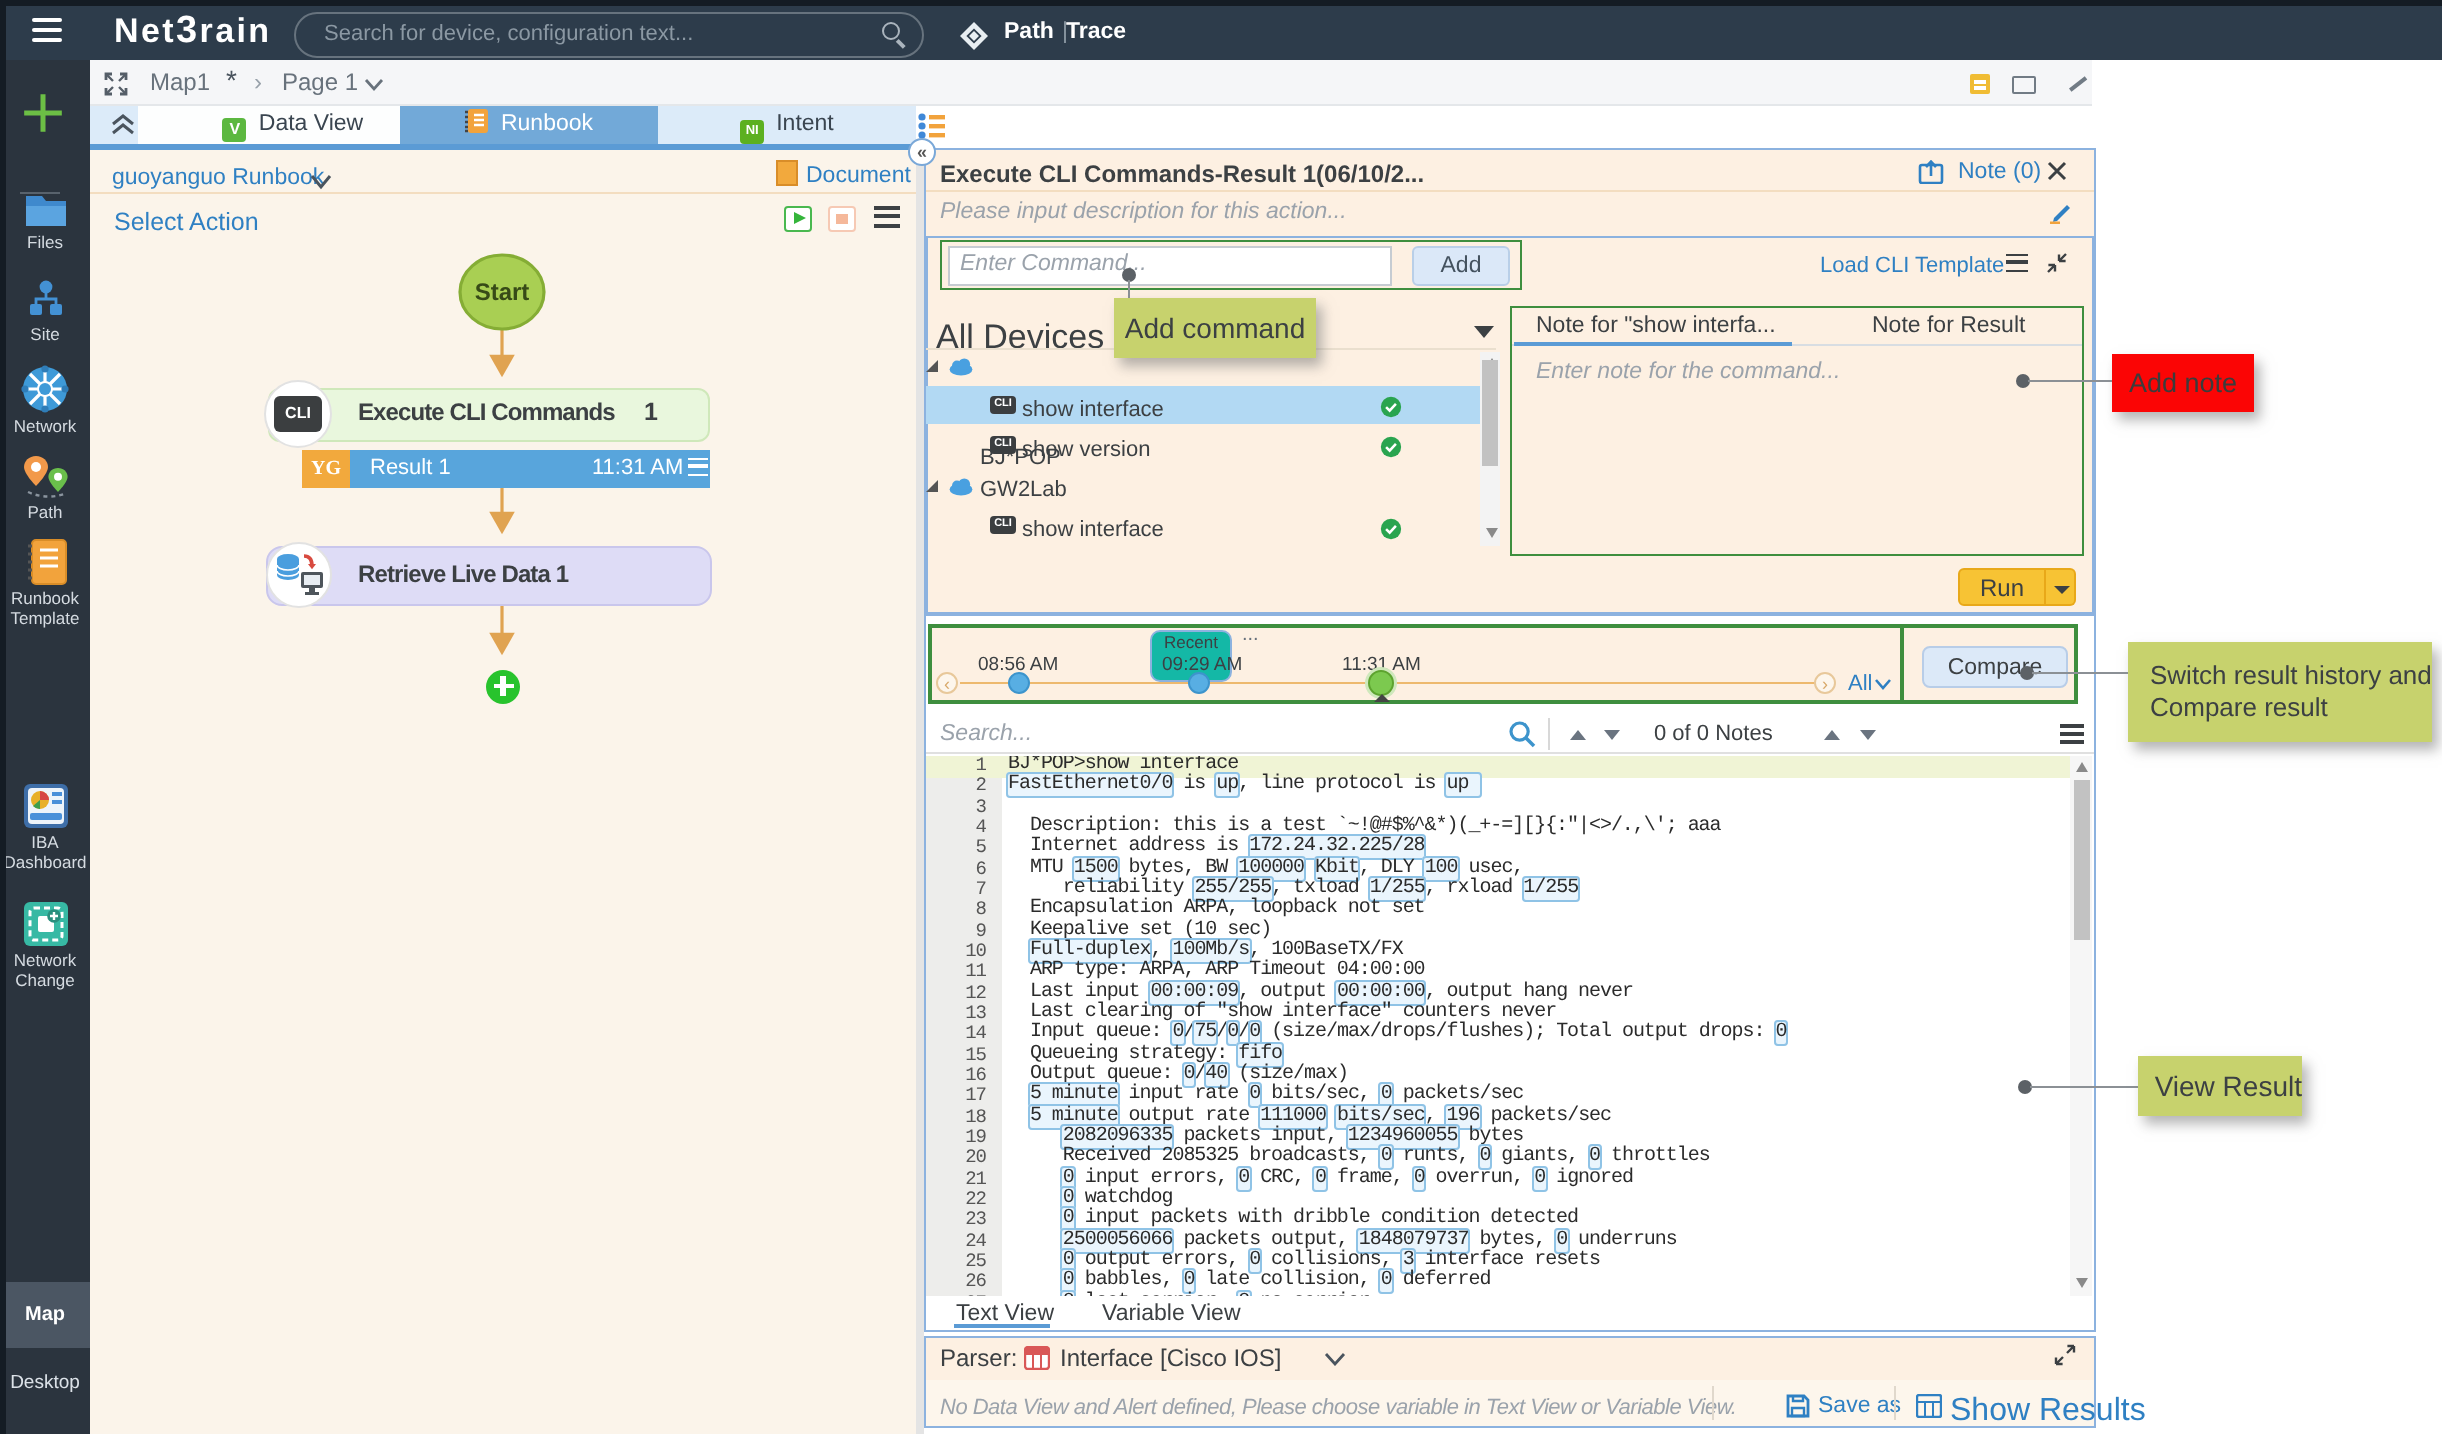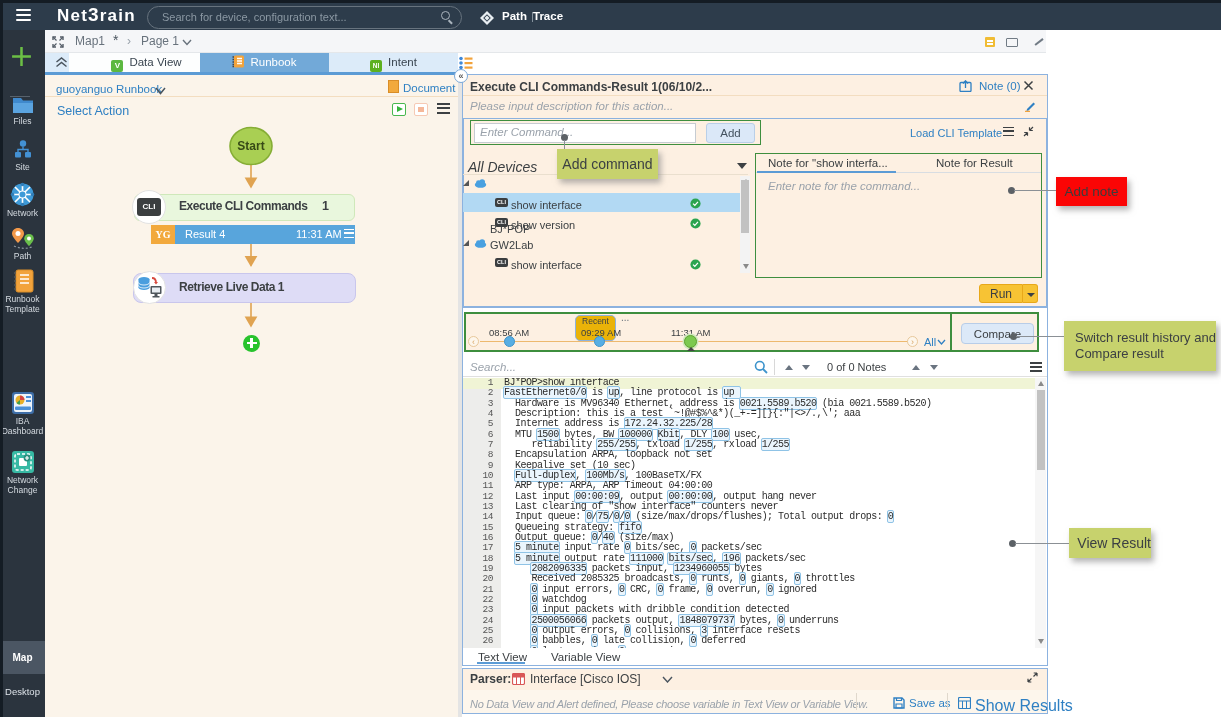--- a/index.html
+++ b/index.html
@@ -198,21 +198,21 @@
  </svg>
 
  <div class="abs" style="left:88.5px;top:119px;width:221px;height:27px;background:#e9f7dd;border:1px solid #cfe8ba;border-radius:6px;"></div>
  <div class="abs" style="left:134px;top:124px;font-size:12px;letter-spacing:-0.45px;font-weight:bold;color:#3c4043;">Execute CLI Commands</div>
  <div class="abs" style="left:277px;top:124px;font-size:12.5px;font-weight:bold;color:#3c4043;">1</div>
  <div class="abs" style="left:87px;top:115px;width:34px;height:34px;border-radius:50%;background:#fff;border:1px solid #e2e2e2;"></div>
  <div class="abs" style="left:92px;top:123px;width:24px;height:18px;background:#3b3e40;border-radius:3px;color:#fff;font-size:8px;font-weight:bold;text-align:center;line-height:18px;">CLI</div>
 
  <div class="abs" style="left:106px;top:149.5px;width:204px;height:19px;background:#58a5dc;"></div>
  <div class="abs" style="left:106px;top:149.5px;width:24px;height:19px;background:#f2a93d;color:#fff;font-size:10px;font-weight:bold;text-align:center;line-height:19px;font-family:'Liberation Serif',serif;">YG</div>
- <div class="abs" style="left:140px;top:152.5px;color:#fff;font-size:11px;">Result 4</div>
+ <div class="abs" style="left:140px;top:152.5px;color:#fff;font-size:11px;">Result 1</div>
  <div class="abs" style="left:251px;top:152.5px;color:#fff;font-size:11px;">11:31 AM</div>
  <div class="abs" style="left:299px;top:154px;width:10px;height:9px;border-top:1.8px solid #fff;border-bottom:1.8px solid #fff;">
       <div style="position:absolute;left:0;top:1.8px;width:10px;height:1.8px;background:#fff;"></div>
     </div>
 
  <div class="abs" style="left:88px;top:197.5px;width:223px;height:30px;background:#dedcf6;border:1px solid #c9c6ec;border-radius:8px;"></div>
  <div class="abs" style="left:134px;top:205px;font-size:12px;letter-spacing:-0.45px;font-weight:bold;color:#3c4043;">Retrieve Live Data 1</div>
  <div class="abs" style="left:88px;top:196px;width:33px;height:33px;border-radius:50%;background:#fff;border:1px solid #e2e2e2;"></div>
  <svg class="abs" style="left:92px;top:201px" width="25" height="23" viewBox="0 0 25 23">
    <ellipse cx="7" cy="3.5" rx="5.5" ry="2.5" fill="#4a9ede"></ellipse>
@@ -255,21 +255,21 @@
 <div class="abs" style="left:706px;top:122.5px;width:49px;height:20px;background:#dbe8f8;border:1px solid #b9cfe8;border-radius:3px;color:#44525f;font-size:11.5px;text-align:center;line-height:19px;">Add</div>
 <div class="abs blue" style="left:910px;top:127px;font-size:11px;">Load CLI Template</div>
 <div class="abs" style="left:1003px;top:127px;width:11px;height:9px;border-top:1.8px solid #3c4043;border-bottom:1.8px solid #3c4043;">
     <div style="position:absolute;left:0;top:1.9px;width:11px;height:1.8px;background:#3c4043;"></div>
   </div>
 <svg class="abs" style="left:1023px;top:126px" width="11" height="11" viewBox="0 0 11 11">
     <path d="M4.5 6.5 L1 10 M4.5 6.5 H1.2 M4.5 6.5 V9.8" stroke="#3c4043" stroke-width="1.2" fill="none"></path>
     <path d="M6.5 4.5 L10 1 M6.5 4.5 H9.8 M6.5 4.5 V1.2" stroke="#3c4043" stroke-width="1.2" fill="none"></path>
   </svg>
 
-<div class="abs" style="left:468px;top:158.5px;font-size:14px;color:#3c4043;font-style:italic;">All Devices</div>
+<div class="abs" style="left:468px;top:158.5px;font-size:17px;color:#3c4043;">All Devices</div>
 <div class="abs" style="left:737px;top:163px;width:0;height:0;border-left:5px solid transparent;border-right:5px solid transparent;border-top:6px solid #3c4043;"></div>
 <div class="abs" style="left:463px;top:174px;width:285px;height:1px;background:#eadfce;"></div>
 
 <svg class="abs" style="left:463px;top:180px" width="6" height="6" viewBox="0 0 6 6">
     <path d="M6 0 V6 H0 Z" fill="#555"></path>
   </svg>
 <svg class="abs" style="left:474px;top:179px" width="13" height="9" viewBox="0 0 16 11">
     <ellipse cx="8" cy="7" rx="7" ry="3.8" fill="#49a0e0"></ellipse>
     <circle cx="5.5" cy="4.5" r="3" fill="#49a0e0"></circle>
     <circle cx="10" cy="3.8" r="3.6" fill="#49a0e0"></circle>
@@ -320,21 +320,21 @@
 
 <div class="abs" style="left:979px;top:284px;width:44px;height:19px;background:#f7c334;border:1px solid #e8a819;border-radius:3px 0 0 3px;color:#3c4043;font-size:12px;text-align:center;line-height:18px;">Run</div>
 <div class="abs" style="left:1023px;top:284px;width:15px;height:19px;background:#f7c334;border:1px solid #e8a819;border-left:none;border-radius:0 3px 3px 0;">
     <div style="position:absolute;left:3.5px;top:8px;width:0;height:0;border-left:4px solid transparent;border-right:4px solid transparent;border-top:4.5px solid #3c4043;"></div>
   </div>
 
 <div class="bluebox" style="left:462px;top:307px;width:586px;height:359px;background:#fff;"></div>
 <div class="greenbox" style="left:464px;top:311.5px;width:575px;height:40px;background:#fdf0e2;border-width:2px;"></div>
 <div class="abs" style="left:950px;top:311.5px;width:2px;height:40px;background:#3e8e3e;"></div>
 
-<div class="abs" style="left:575px;top:314.5px;width:41px;height:26px;border:1px solid #8cb2df;border-radius:5px;background:#eab308;color:#3c4043;font-size:8.5px;text-align:center;line-height:10px;">Recent</div>
+<div class="abs" style="left:575px;top:314.5px;width:41px;height:26px;border:1px solid #8cb2df;border-radius:5px;background:#14b8a6;color:#3c4043;font-size:8.5px;text-align:center;line-height:10px;">Recent</div>
 <div class="abs" style="left:621px;top:312px;color:#68727c;font-size:10px;">...</div>
 <div class="abs" style="left:489px;top:326.5px;font-size:9.5px;color:#3c4043;">08:56 AM</div>
 <div class="abs" style="left:581px;top:326.5px;font-size:9.5px;color:#3c4043;">09:29 AM</div>
 <div class="abs" style="left:671px;top:326.5px;font-size:9.5px;color:#3c4043;">11:31 AM</div>
 <div class="abs" style="left:480px;top:340.5px;width:428px;height:1.5px;background:#edb96e;"></div>
 <div class="abs" style="left:468px;top:335.5px;width:11px;height:11px;border:1px solid #e8c89a;border-radius:50%;background:#fdf6ec;color:#d8a868;font-size:9px;line-height:10px;text-align:center;">‹</div>
 <div class="abs" style="left:907px;top:335.5px;width:11px;height:11px;border:1px solid #e8c89a;border-radius:50%;background:#fdf6ec;color:#d8a868;font-size:9px;line-height:10px;text-align:center;">›</div>
 <div class="abs" style="left:504px;top:336px;width:11px;height:11px;border-radius:50%;background:#58aee3;border:1px solid #3d94cc;"></div>
 <div class="abs" style="left:594px;top:336px;width:11px;height:11px;border-radius:50%;background:#58aee3;border:1px solid #3d94cc;"></div>
 <div class="abs" style="left:684px;top:335px;width:13px;height:13px;border-radius:50%;background:#7cc94f;border:1.5px solid #5da32f;box-shadow:0 0 0 1.5px #cfe8bc;"></div>
@@ -360,21 +360,21 @@
 <div class="abs" style="left:912px;top:365px;width:0;height:0;border-left:4.5px solid transparent;border-right:4.5px solid transparent;border-bottom:5.5px solid #6a7480;"></div>
 <div class="abs" style="left:930px;top:365px;width:0;height:0;border-left:4.5px solid transparent;border-right:4.5px solid transparent;border-top:5.5px solid #6a7480;"></div>
 <div class="abs" style="left:1030px;top:362px;width:12px;height:10px;border-top:2px solid #3c4043;border-bottom:2px solid #3c4043;">
     <div style="position:absolute;left:0;top:2px;width:12px;height:2px;background:#3c4043;"></div>
   </div>
 <div id="console">
     <div class="gut"></div>
     <div class="hl1"></div>
 <div class="cl"><span class="no">1</span><span class="tx">BJ*POP&gt;show interface</span></div>
 <div class="cl"><span class="no">2</span><span class="tx"><span class="tok">FastEthernet0/0</span> is <span class="tok">up</span>, line protocol is <span class="tok">up </span></span></div>
-<div class="cl"><span class="no">3</span><span class="tx">  Hardware is MV96340 Ethernet, address is <span class="tok">0021.5589.b520</span> (bia 0021.5589.b520)</span></div>
+<div class="cl"><span class="no">3</span></div>
 <div class="cl"><span class="no">4</span><span class="tx">  Description: this is a test `~!@#$%^&amp;*)(_+-=][}{:"|&lt;&gt;/.,\'; aaa</span></div>
 <div class="cl"><span class="no">5</span><span class="tx">  Internet address is <span class="tok">172.24.32.225/28</span></span></div>
 <div class="cl"><span class="no">6</span><span class="tx">  MTU <span class="tok">1500</span> bytes, BW <span class="tok">100000</span> <span class="tok">Kbit</span>, DLY <span class="tok">100</span> usec,</span></div>
 <div class="cl"><span class="no">7</span><span class="tx">     reliability <span class="tok">255/255</span>, txload <span class="tok">1/255</span>, rxload <span class="tok">1/255</span></span></div>
 <div class="cl"><span class="no">8</span><span class="tx">  Encapsulation ARPA, loopback not set</span></div>
 <div class="cl"><span class="no">9</span><span class="tx">  Keepalive set (10 sec)</span></div>
 <div class="cl"><span class="no">10</span><span class="tx">  <span class="tok">Full-duplex</span>, <span class="tok">100Mb/s</span>, 100BaseTX/FX</span></div>
 <div class="cl"><span class="no">11</span><span class="tx">  ARP type: ARPA, ARP Timeout 04:00:00</span></div>
 <div class="cl"><span class="no">12</span><span class="tx">  Last input <span class="tok">00:00:09</span>, output <span class="tok">00:00:00</span>, output hang never</span></div>
 <div class="cl"><span class="no">13</span><span class="tx">  Last clearing of "show interface" counters never</span></div>
@@ -399,21 +399,21 @@
 <div class="abs" style="left:1036.5px;top:390px;width:8px;height:80px;background:#c2c2c2;"></div>
 <div class="abs" style="left:1038px;top:639px;width:0;height:0;border-left:3.5px solid transparent;border-right:3.5px solid transparent;border-top:5px solid #8a8a8a;"></div>
 
 <div class="abs" style="left:463px;top:648px;width:584px;height:17px;background:#fff;"></div>
 <div class="abs" style="left:478px;top:650.5px;font-size:11.5px;color:#3c4043;">Text View</div>
 <div class="abs" style="left:477px;top:661.5px;width:48px;height:2px;background:#5b9bd5;"></div>
 <div class="abs" style="left:551px;top:650.5px;font-size:11.5px;color:#3c4043;">Variable View</div>
 
 <div class="bluebox" style="left:462px;top:668px;width:586px;height:45.5px;"></div>
 <div class="abs" style="left:463px;top:689.5px;width:584px;height:23px;background:#fdf6ec;"></div>
-<div class="abs" style="left:470px;top:672px;font-size:12px;color:#3c4043;font-weight:bold;">Parser:</div>
+<div class="abs" style="left:470px;top:672px;font-size:12px;color:#3c4043;">Parser:</div>
 <svg class="abs" style="left:512px;top:672.5px" width="13" height="12" viewBox="0 0 13 12">
     <rect x="0.5" y="0.5" width="12" height="11" rx="1.5" fill="#fff" stroke="#d95757" stroke-width="1.2"></rect>
     <path d="M0.5 4 H12.5 M4.5 4 V11.5 M8.5 4 V11.5" stroke="#d95757" stroke-width="1"></path>
     <rect x="0.5" y="0.5" width="12" height="3.5" fill="#d95757"></rect>
   </svg>
 <div class="abs" style="left:530px;top:672px;font-size:12px;color:#3c4043;">Interface [Cisco IOS]</div>
 <svg class="abs" style="left:662px;top:676px" width="11" height="7" viewBox="0 0 11 7">
     <path d="M1 1 L5.5 6 L10 1" stroke="#4a545e" stroke-width="1.4" fill="none"></path>
   </svg>
 <svg class="abs" style="left:1027px;top:672px" width="11" height="11" viewBox="0 0 11 11">

